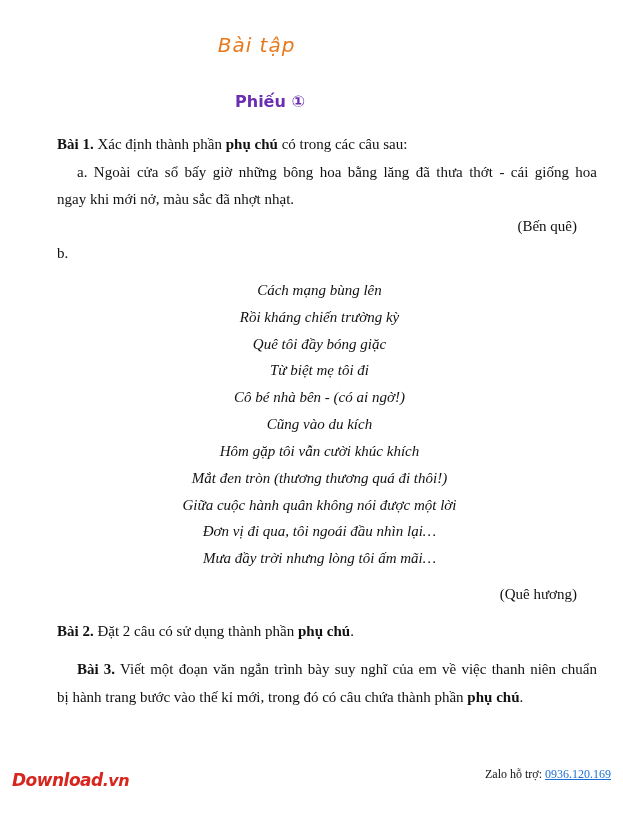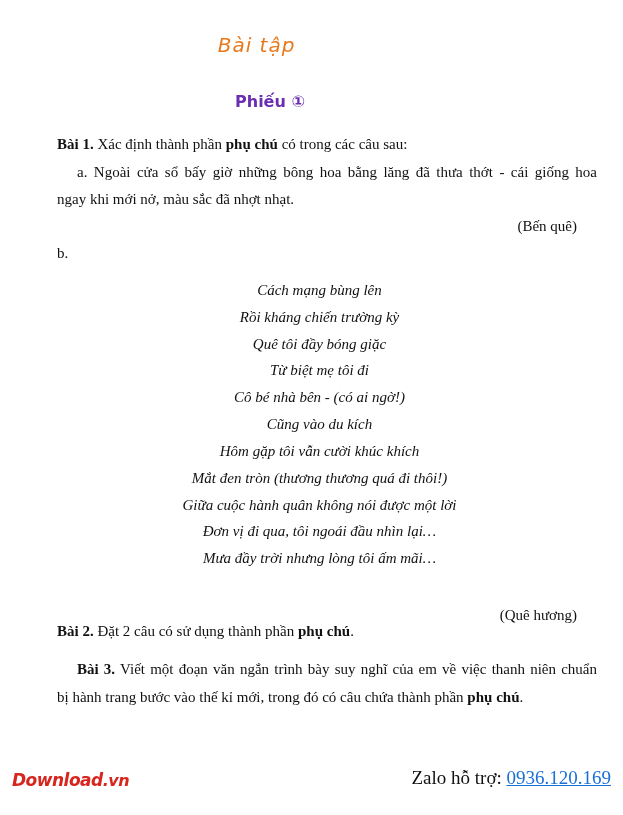--- a/index.html
+++ b/index.html
@@ -12,21 +12,21 @@
                 font-family: "DejaVu Sans", sans-serif; font-weight: bold; font-size: 16px;
                 color: #6a2fb0; }
     .line { position: absolute; left: 57px; width: 520px; font-size: 15px; line-height: 20px; white-space: nowrap; }
     .justify { text-align: justify; text-align-last: justify; margin-left: 20px; }
     .right { text-align: right; }
     .poem-line { position: absolute; left: 8px; width: 623px; text-align: center; font-style: italic; font-size: 15px; line-height: 20px; }
     b { font-weight: bold; }
     .logo { position: absolute; left: 12px; top: 770px; font-family: "DejaVu Sans", sans-serif;
             font-weight: bold; font-style: italic; font-size: 17px; color: #d7261e; letter-spacing: -0.5px; }
     .logo .vn { font-size: 16px; font-weight: bold; }
-    .zalo { position: absolute; right: 12px; top: 767px; font-size: 19px; }
+    .zalo { position: absolute; right: 12px; top: 767px; font-size: 12px; }
     .zalo a { color: #1a6fd6; text-decoration: underline; }
   </style>
 </head>
 <body>
 
 <div>
   <div class="title">Bài tập</div>
   <div class="subtitle">Phiếu ①</div>
 
   <div class="line" style="top:134px;">
@@ -44,21 +44,21 @@
     <div class="poem-line" style="top:360px;">Từ biệt mẹ tôi đi</div>
     <div class="poem-line" style="top:387px;">Cô bé nhà bên - (có ai ngờ!)</div>
     <div class="poem-line" style="top:414px;">Cũng vào du kích</div>
     <div class="poem-line" style="top:441px;">Hôm gặp tôi vẫn cười khúc khích</div>
     <div class="poem-line" style="top:468px;">Mắt đen tròn (thương thương quá đi thôi!)</div>
     <div class="poem-line" style="top:495px;">Giữa cuộc hành quân không nói được một lời</div>
     <div class="poem-line" style="top:521px;">Đơn vị đi qua, tôi ngoái đầu nhìn lại…</div>
     <div class="poem-line" style="top:548px;">Mưa đầy trời nhưng lòng tôi ấm mãi…</div>
   </div>
 
-  <div class="line right" style="top:584px;margin-top:21px;">(Quê hương)</div>
+  <div class="line right" style="top:584px;">(Quê hương)</div>
 
   <div class="line" style="top:621px;">
     <b>Bài 2.</b><span> Đặt 2 câu có sử dụng thành phần </span><b>phụ chú</b><span>.</span>
   </div>
 
   <div class="line justify" style="top:659px;">
     <b>Bài 3.</b><span> Viết một đoạn văn ngắn trình bày suy nghĩ của em về việc thanh niên chuẩn</span>
   </div>
   <div class="line" style="top:687px;">
     <span>bị hành trang bước vào thế kỉ mới, trong đó có câu chứa thành phần </span><b>phụ chú</b><span>.</span>

